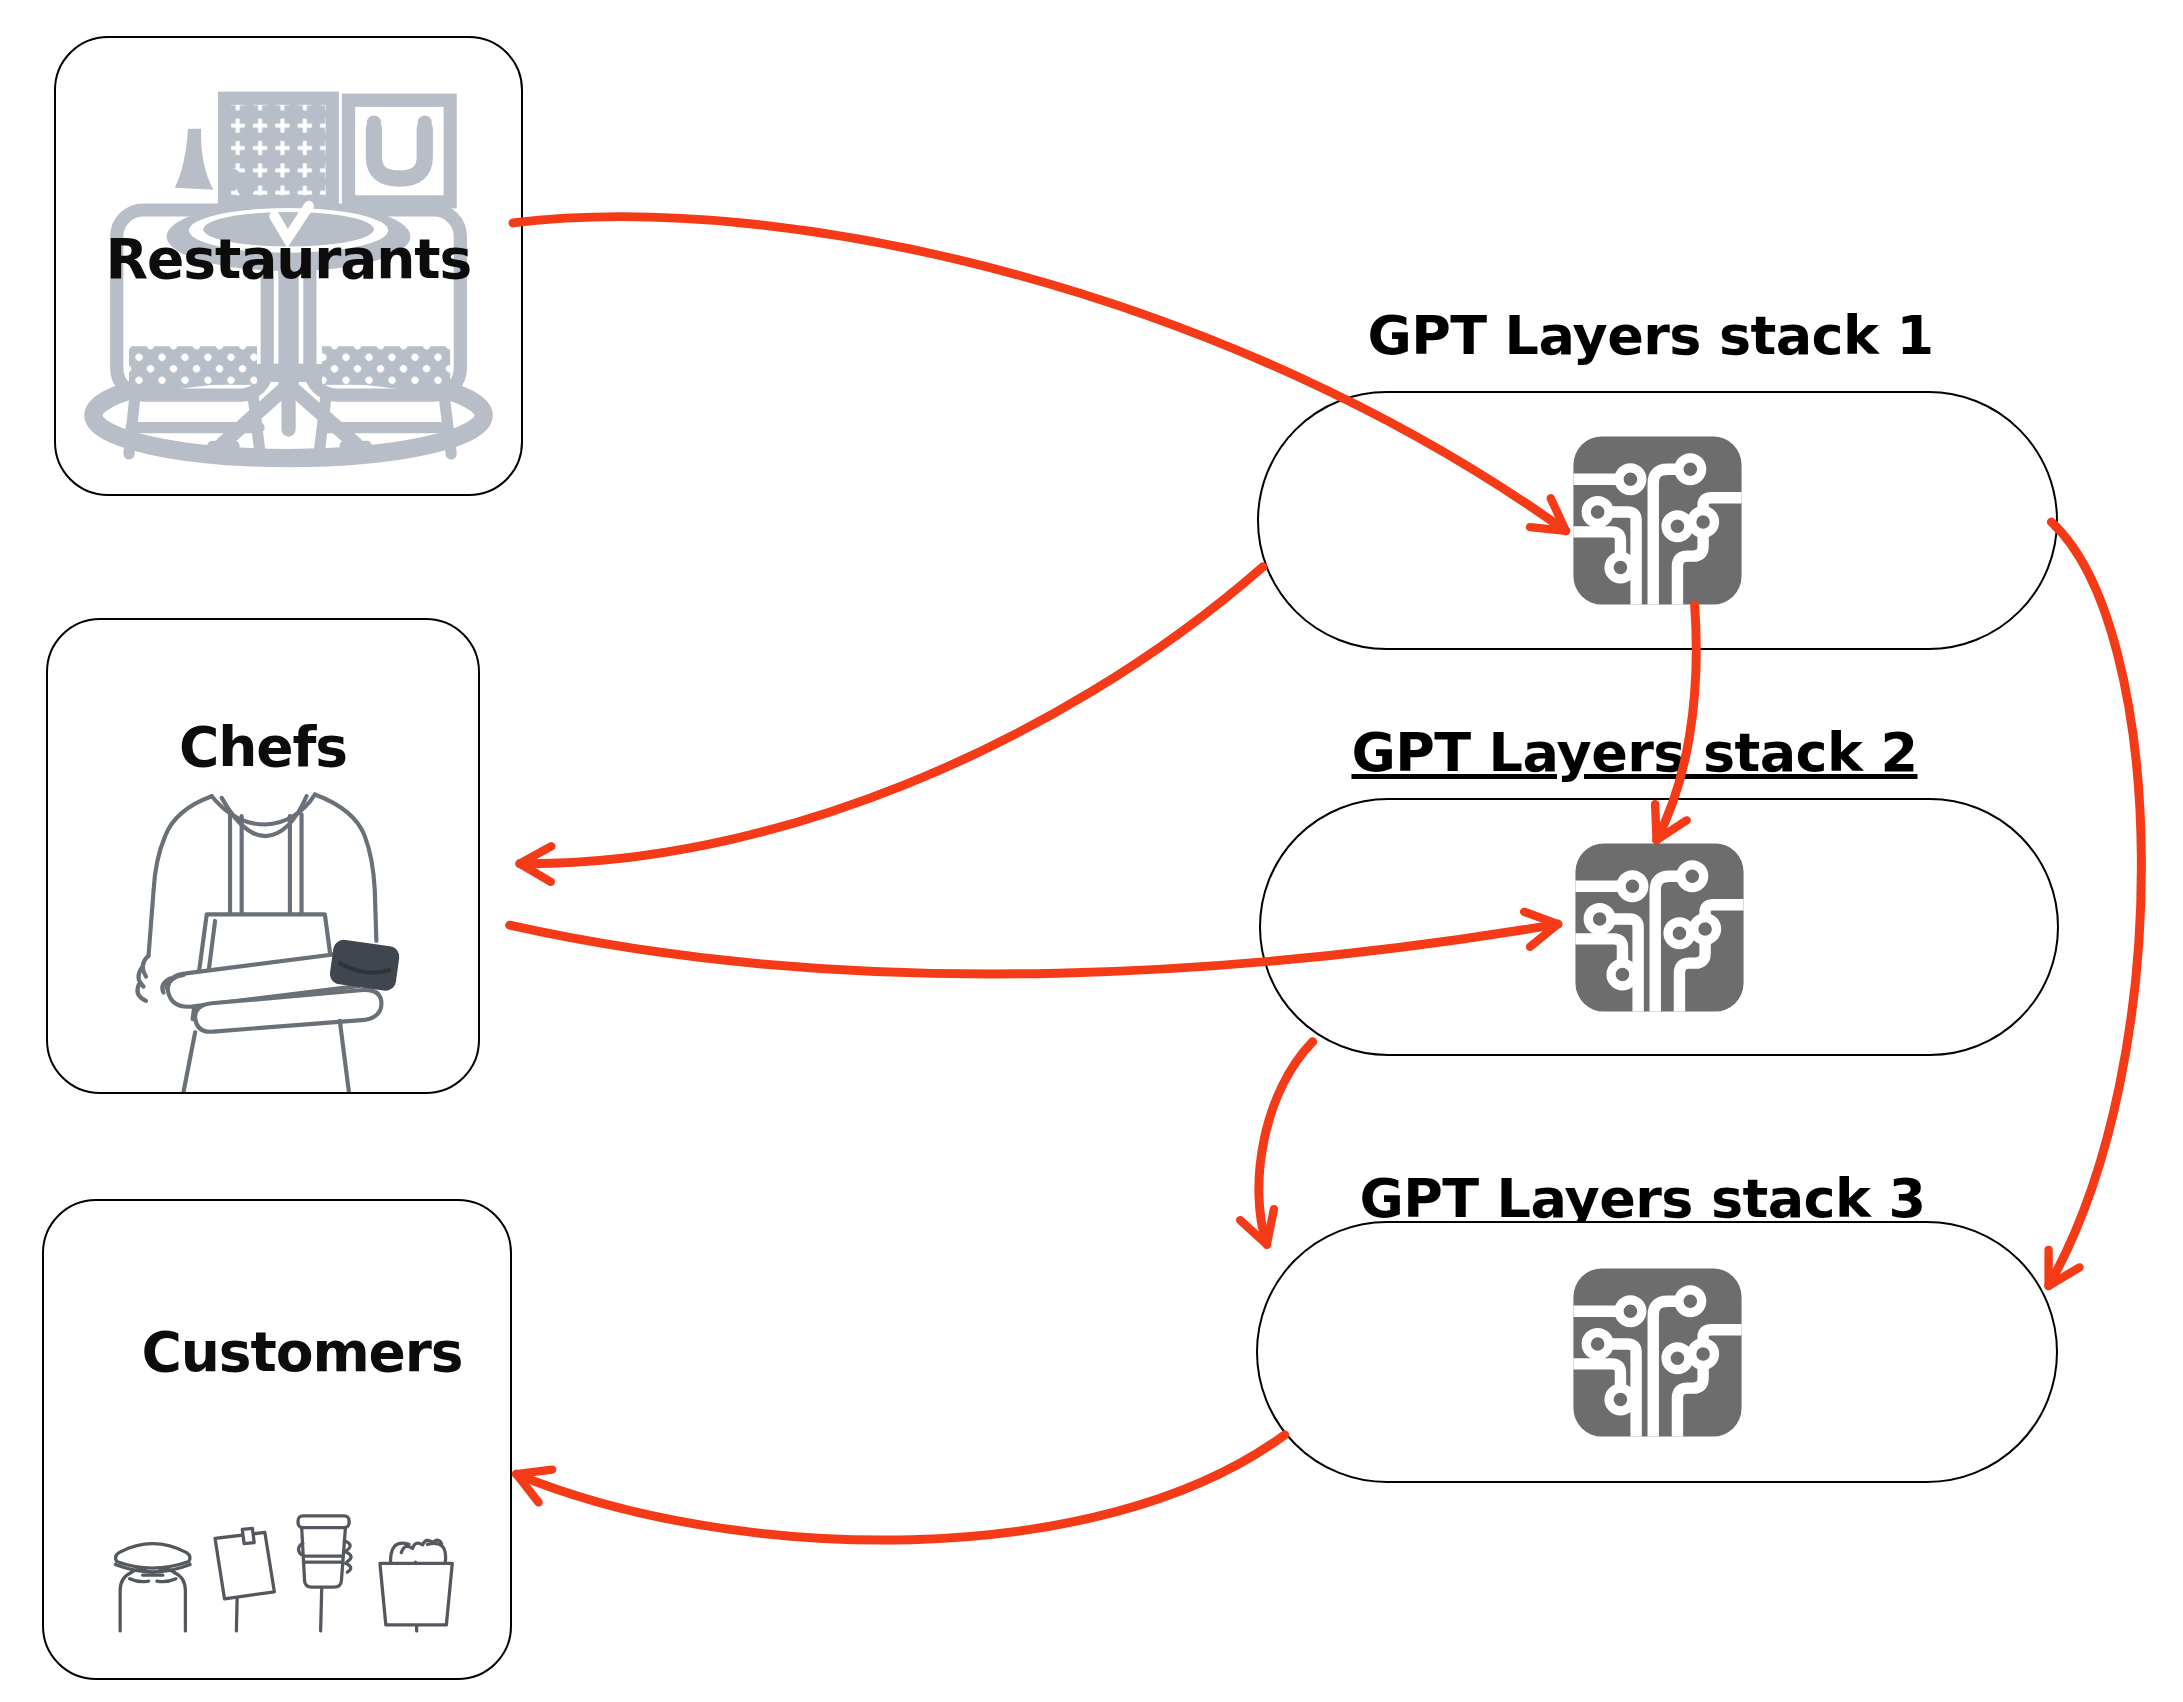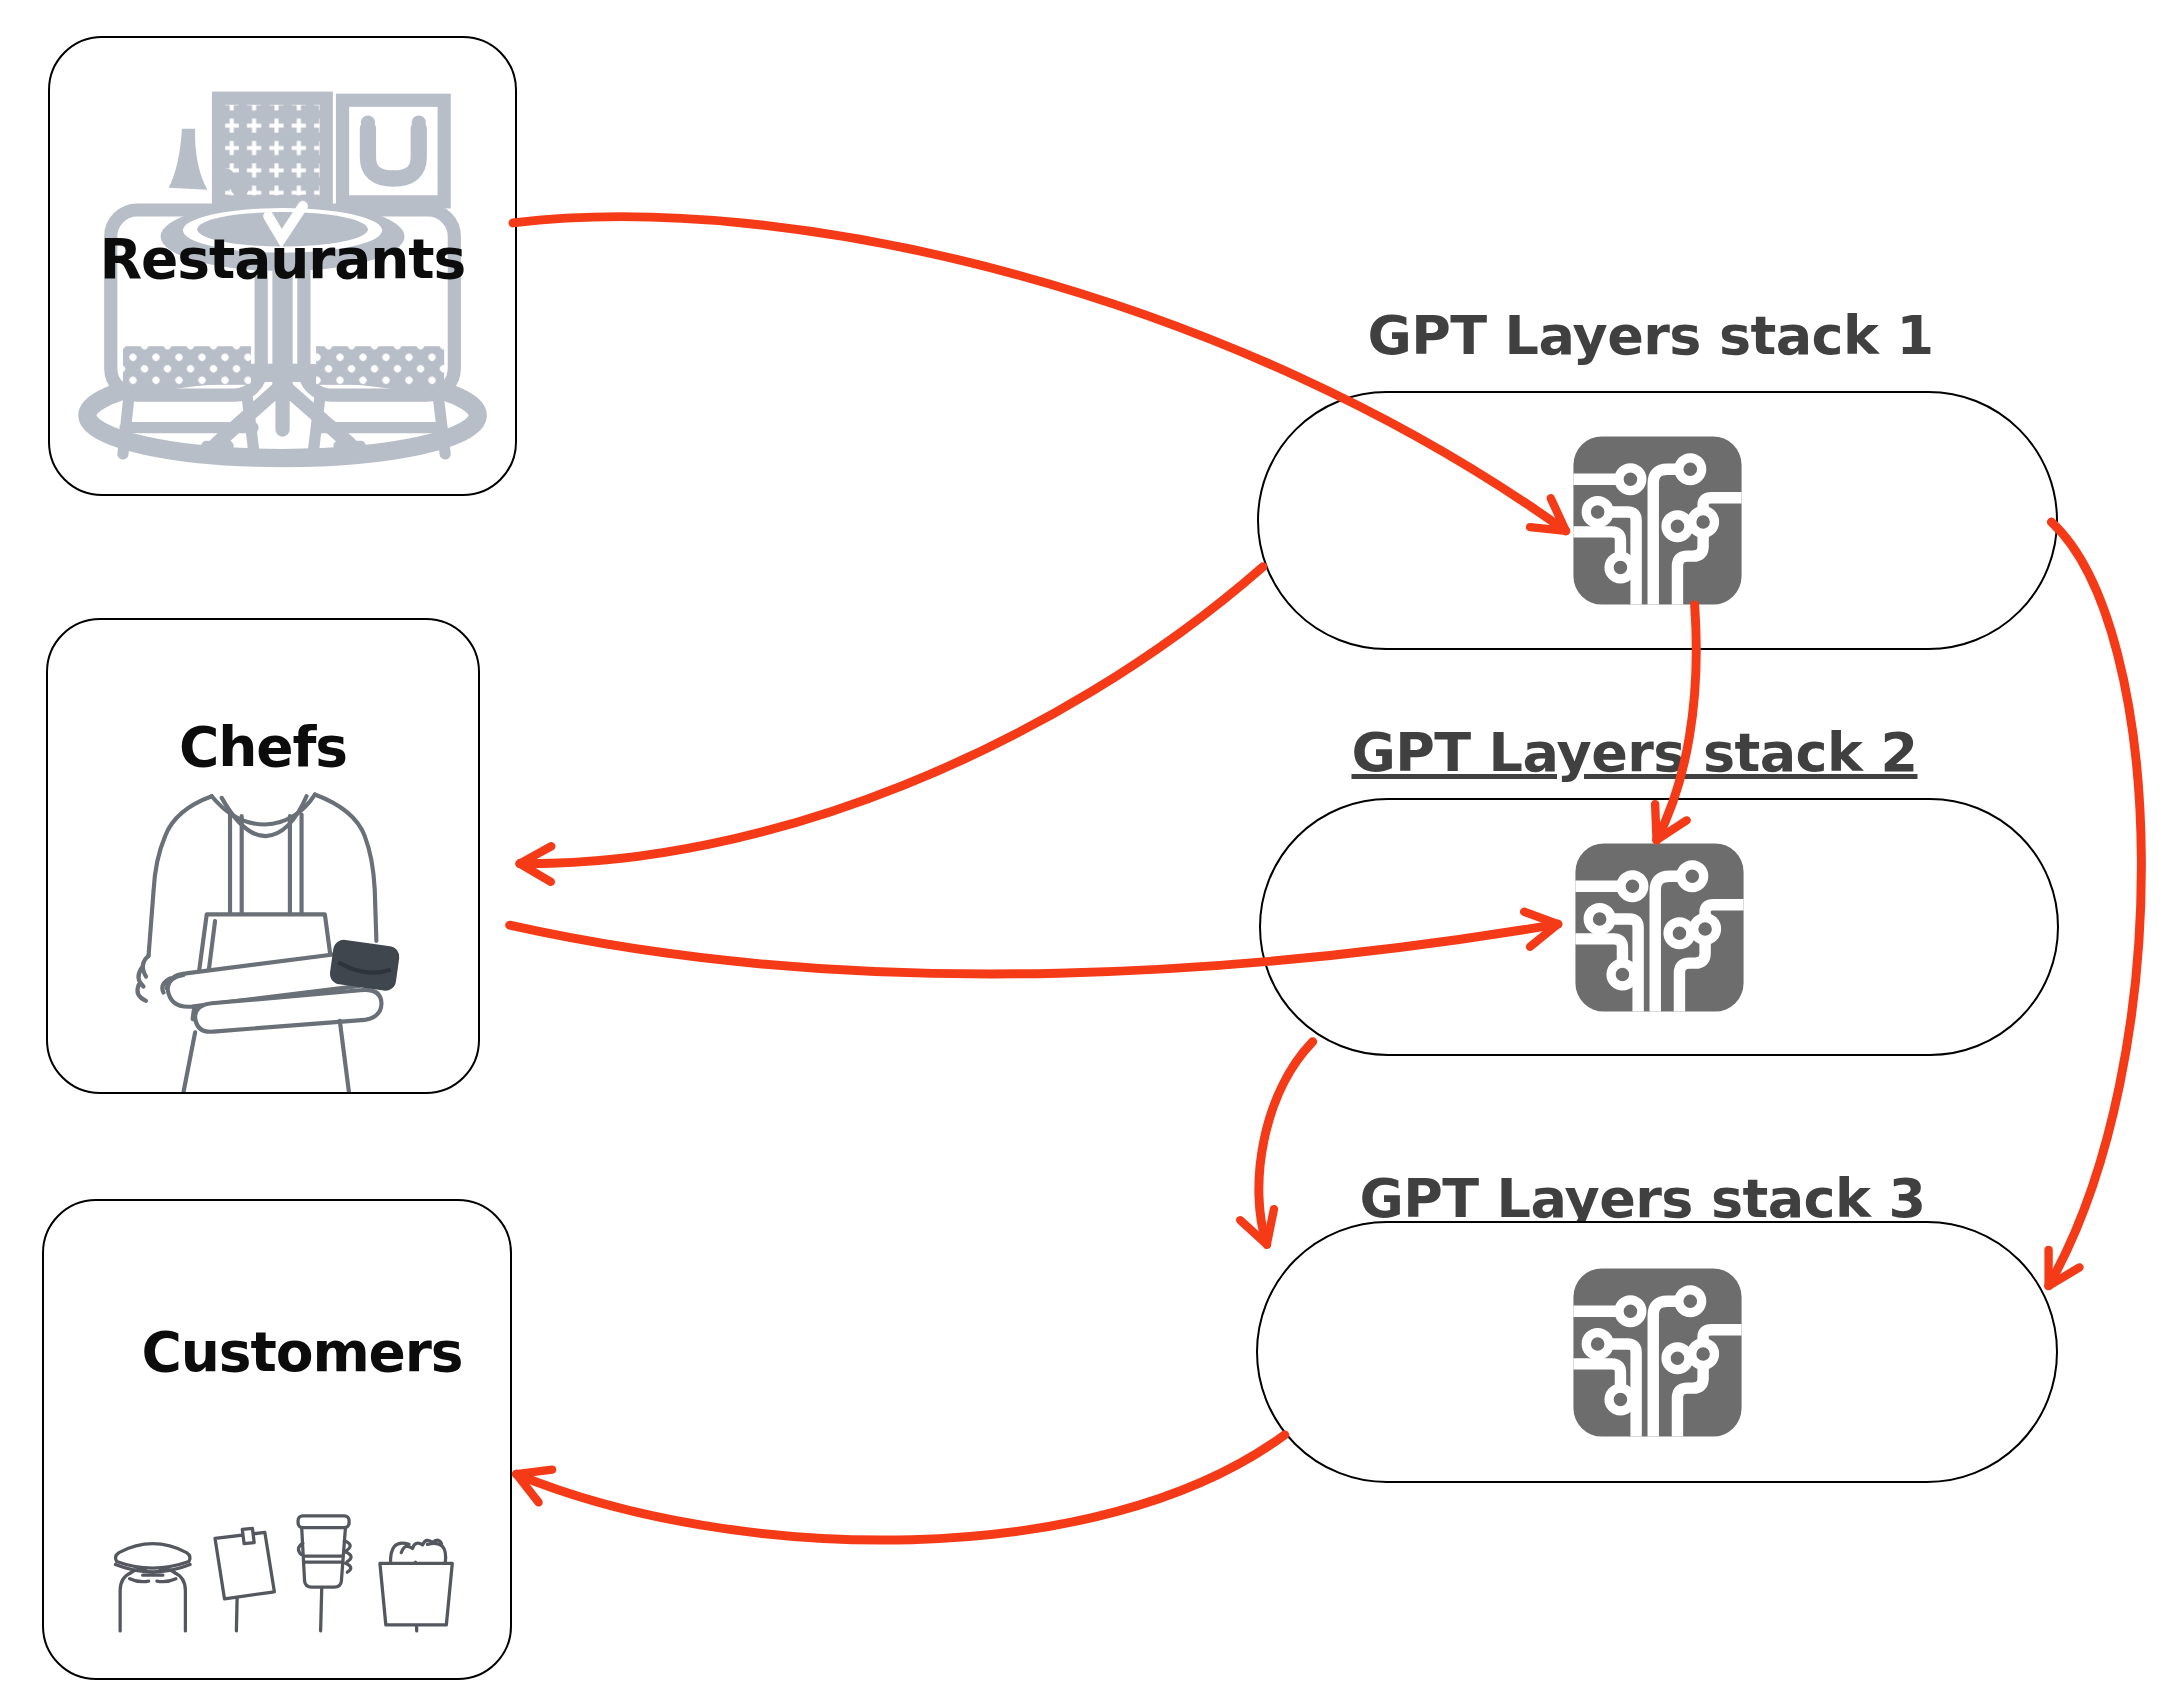--- a/index.html
+++ b/index.html
@@ -1,35 +1,35 @@
 <!DOCTYPE html>
 <html style="font-size:9px"><head>
 <meta charset="utf-8">
 <style>
   html,body{margin:0;padding:0;background:#ffffff;}
   body{width:2183px;height:1702px;font-family:"DejaVu Sans","Liberation Sans",sans-serif;}
   .canvas{position:relative;width:2183px;height:1702px;background:#ffffff;overflow:hidden;}
 
   
   .entity-card{position:absolute;background:#ffffff;border:2.8px solid #000000;border-radius:54px;box-sizing:border-box;}
-  .card-restaurants{left:48px;top:36px;width:469px;height:460px;}
+  .card-restaurants{left:54px;top:36px;width:469px;height:460px;}
   .card-chefs{left:46px;top:618px;width:434px;height:476px;}
   .card-customers{left:42px;top:1199px;width:470px;height:481px;}
   .entity-art{position:absolute;pointer-events:none;}
   .art-restaurants{left:3%;top:5%;width:94%;height:93%;}
   .art-chefs{left:9%;top:26%;width:82%;height:74%;}
   .art-customers{left:8%;top:50%;width:84%;height:42%;}
   .entity-label{position:absolute;left:0;width:100%;text-align:center;font-weight:bold;color:#0c0c0c;
     font-size:55px;line-height:1;letter-spacing:-1.1px;white-space:nowrap;}
   .label-restaurants{top:194px;}
   .label-chefs{top:100px;}
   .label-customers{top:124px;padding-left:25px;}
 
   
-  .stack-title{position:absolute;width:847px;text-align:center;font-weight:bold;color:#404040;
+  .stack-title{position:absolute;width:847px;text-align:center;font-weight:bold;color:#000000;
     font-size:54px;line-height:1;letter-spacing:-0.6px;white-space:nowrap;}
   .title-1{left:1227px;top:309px;}
   .title-2{left:1211px;top:726px;text-decoration:underline;}
   .title-3{left:1219px;top:1172px;}
   .pill{position:absolute;background:#ffffff;border:2.8px solid #000000;border-radius:140px;box-sizing:border-box;
     display:flex;align-items:center;justify-content:center;}
   .pill-1{left:1257px;top:391px;width:801px;height:259px;}
   .pill-2{left:1259px;top:798px;width:800px;height:258px;}
   .pill-3{left:1256px;top:1221px;width:802px;height:262px;}
   .chip-svg{width:171px;height:171px;}

